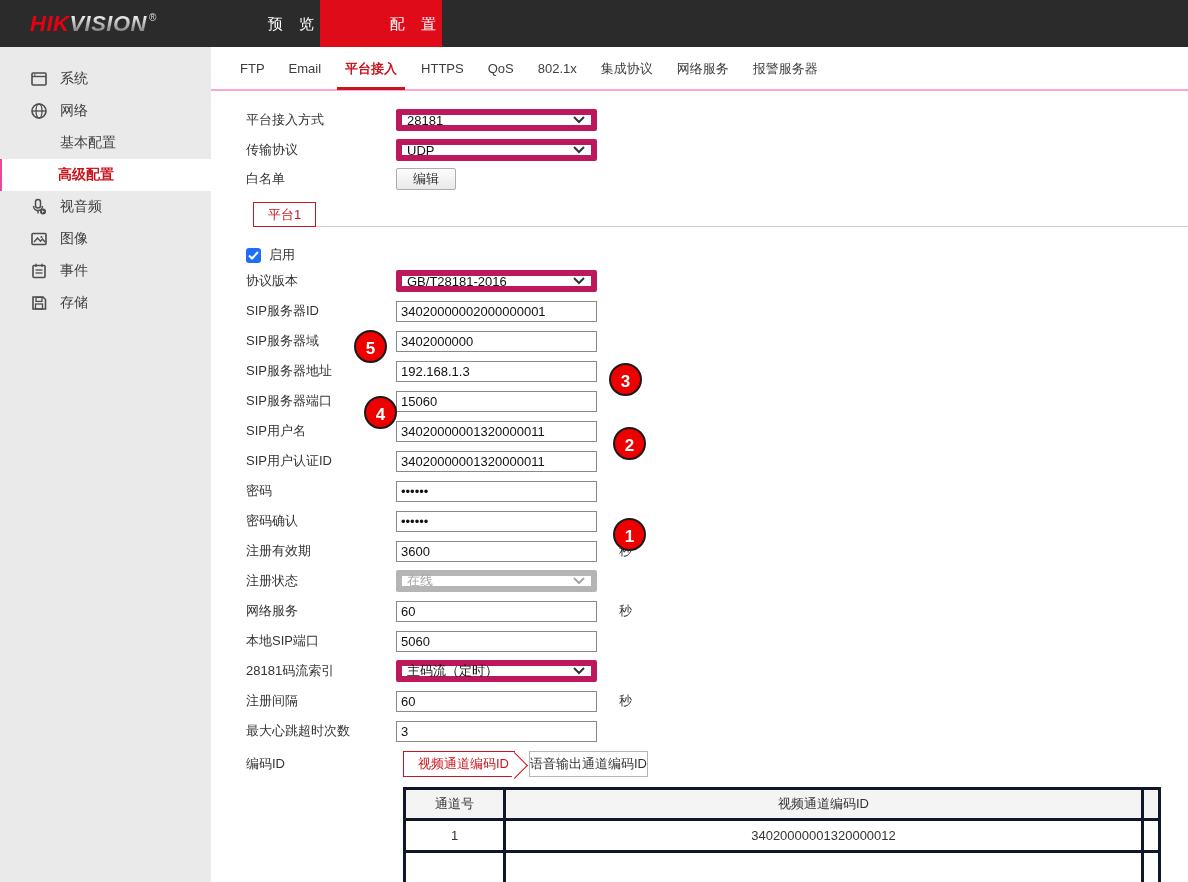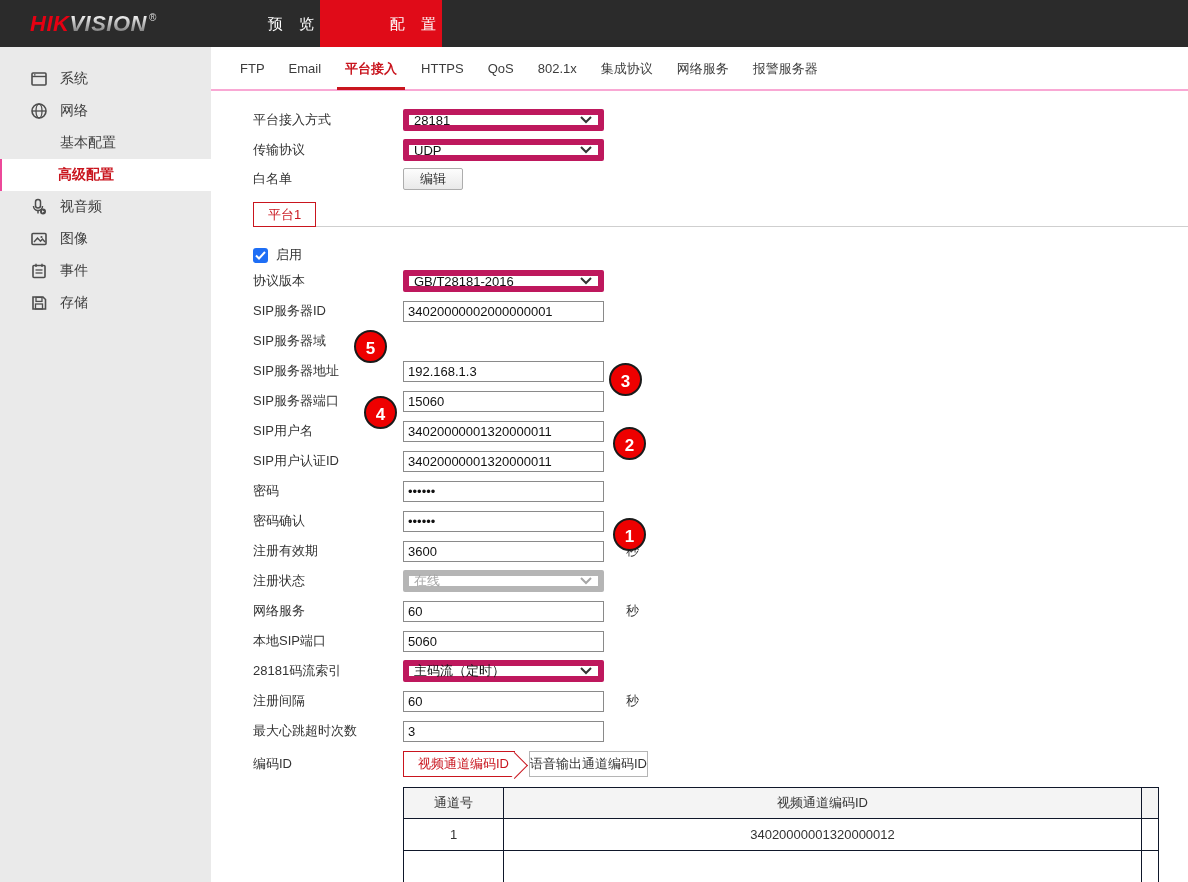--- a/index.html
+++ b/index.html
@@ -32,21 +32,21 @@
 
   
   .content { position:absolute; top:47px; left:211px; width:977px; height:835px; background:#fff; }
   .ctabs { position:relative; height:44px; display:flex; align-items:stretch; padding-left:17px;
     border-bottom:2px solid #f9a8d4; }
   .ctab { padding:0 12px; line-height:44px; font-size:13px; color:#3c3c3c; cursor:pointer; position:relative; }
   .ctab.active { color:#c9151e; font-weight:bold; }
   .ctab.active::after { content:""; position:absolute; left:4px; right:4px; bottom:-1px; height:3px; background:#c9151e; }
 
   .form { position:relative; width:100%; height:790px; }
-  .frow { position:absolute; left:42px; height:22px; display:flex; align-items:center; }
+  .frow { position:absolute; left:35px; height:22px; display:flex; align-items:center; }
   .flabel { width:150px; font-size:13px; color:#333; flex:0 0 150px; }
   .funit { margin-left:22px; font-size:13px; color:#333; }
 
   .tinput { width:201px; height:21px; border:1px solid #8a8a8a; background:#fff; padding:0 4px;
     font-size:13px; color:#111; font-family:"Liberation Sans","DejaVu Sans",sans-serif; }
   .fselect { width:201px; height:22px; border:6px solid #be185d; background:#fff; border-radius:2px;
     display:flex; align-items:center; justify-content:space-between; padding:0 6px 0 5px;
     font-size:13px; color:#111; cursor:pointer; }
   .fselect.disabled { border-color:#b5b5b5; color:#a6a6a6; cursor:default; }
   .fselect .chev { display:inline-flex; }
@@ -70,21 +70,21 @@
   .etab-active { position:relative; border:1px solid #c9151e; border-right:none; height:26px;
     line-height:24px; padding:0 6px 0 14px; color:#c9151e; font-size:13px; background:#fff; cursor:pointer; }
   .etab-active::after { content:""; position:absolute; right:-9px; top:3.6px; width:18px; height:18px;
     transform:rotate(45deg); border-top:1px solid #c9151e; border-right:1px solid #c9151e; background:#fff; }
   .etab { border:1px solid #b5b5b5; height:26px; line-height:24px; padding:0 0; margin-left:14px;
     color:#333; font-size:13px; background:#fff; cursor:pointer; }
 
   
   .chan-table { position:absolute; top:696px; left:192px; width:755px; border-collapse:collapse;
     table-layout:fixed; font-size:13px; color:#333; }
-  .chan-table th, .chan-table td { border:1px solid #0f172a; text-align:center; font-weight:normal; }
+  .chan-table th, .chan-table td { border:3px solid #0f172a; text-align:center; font-weight:normal; }
   .chan-table th { height:31px; background:#f4f4f4; }
   .chan-table td { height:32px; background:#fff; }
   .col-ch { width:100px; } .col-id { width:638px; } .col-x { width:17px; }
 
   
   .callout { position:absolute; width:33px; height:33px; border-radius:50%; background:#ee0000;
     border:2px solid #1a1a1a; color:#fff; font-weight:bold; font-size:17px; line-height:33px;
     text-align:center; z-index:10; }
   .co1 { left:402px; top:427px; }
   .co2 { left:402px; top:336px; }
@@ -251,20 +251,21 @@
         </div>
       </div>
 
       <div class="frow" style="top:209px">
         <span class="flabel">SIP服务器ID</span>
         <input class="tinput" type="text" value="34020000002000000001" style="">
       </div>
 
       <div class="frow" style="top:239px">
         <span class="flabel">SIP服务器域</span>
+        <input class="tinput" type="text" value="3402000000" style="">
       </div>
 
       <div class="frow" style="top:269px">
         <span class="flabel">SIP服务器地址</span>
         <input class="tinput" type="text" value="192.168.1.3" style="">
       </div>
 
       <div class="frow" style="top:299px">
         <span class="flabel">SIP服务器端口</span>
         <input class="tinput" type="text" value="15060" style="">

